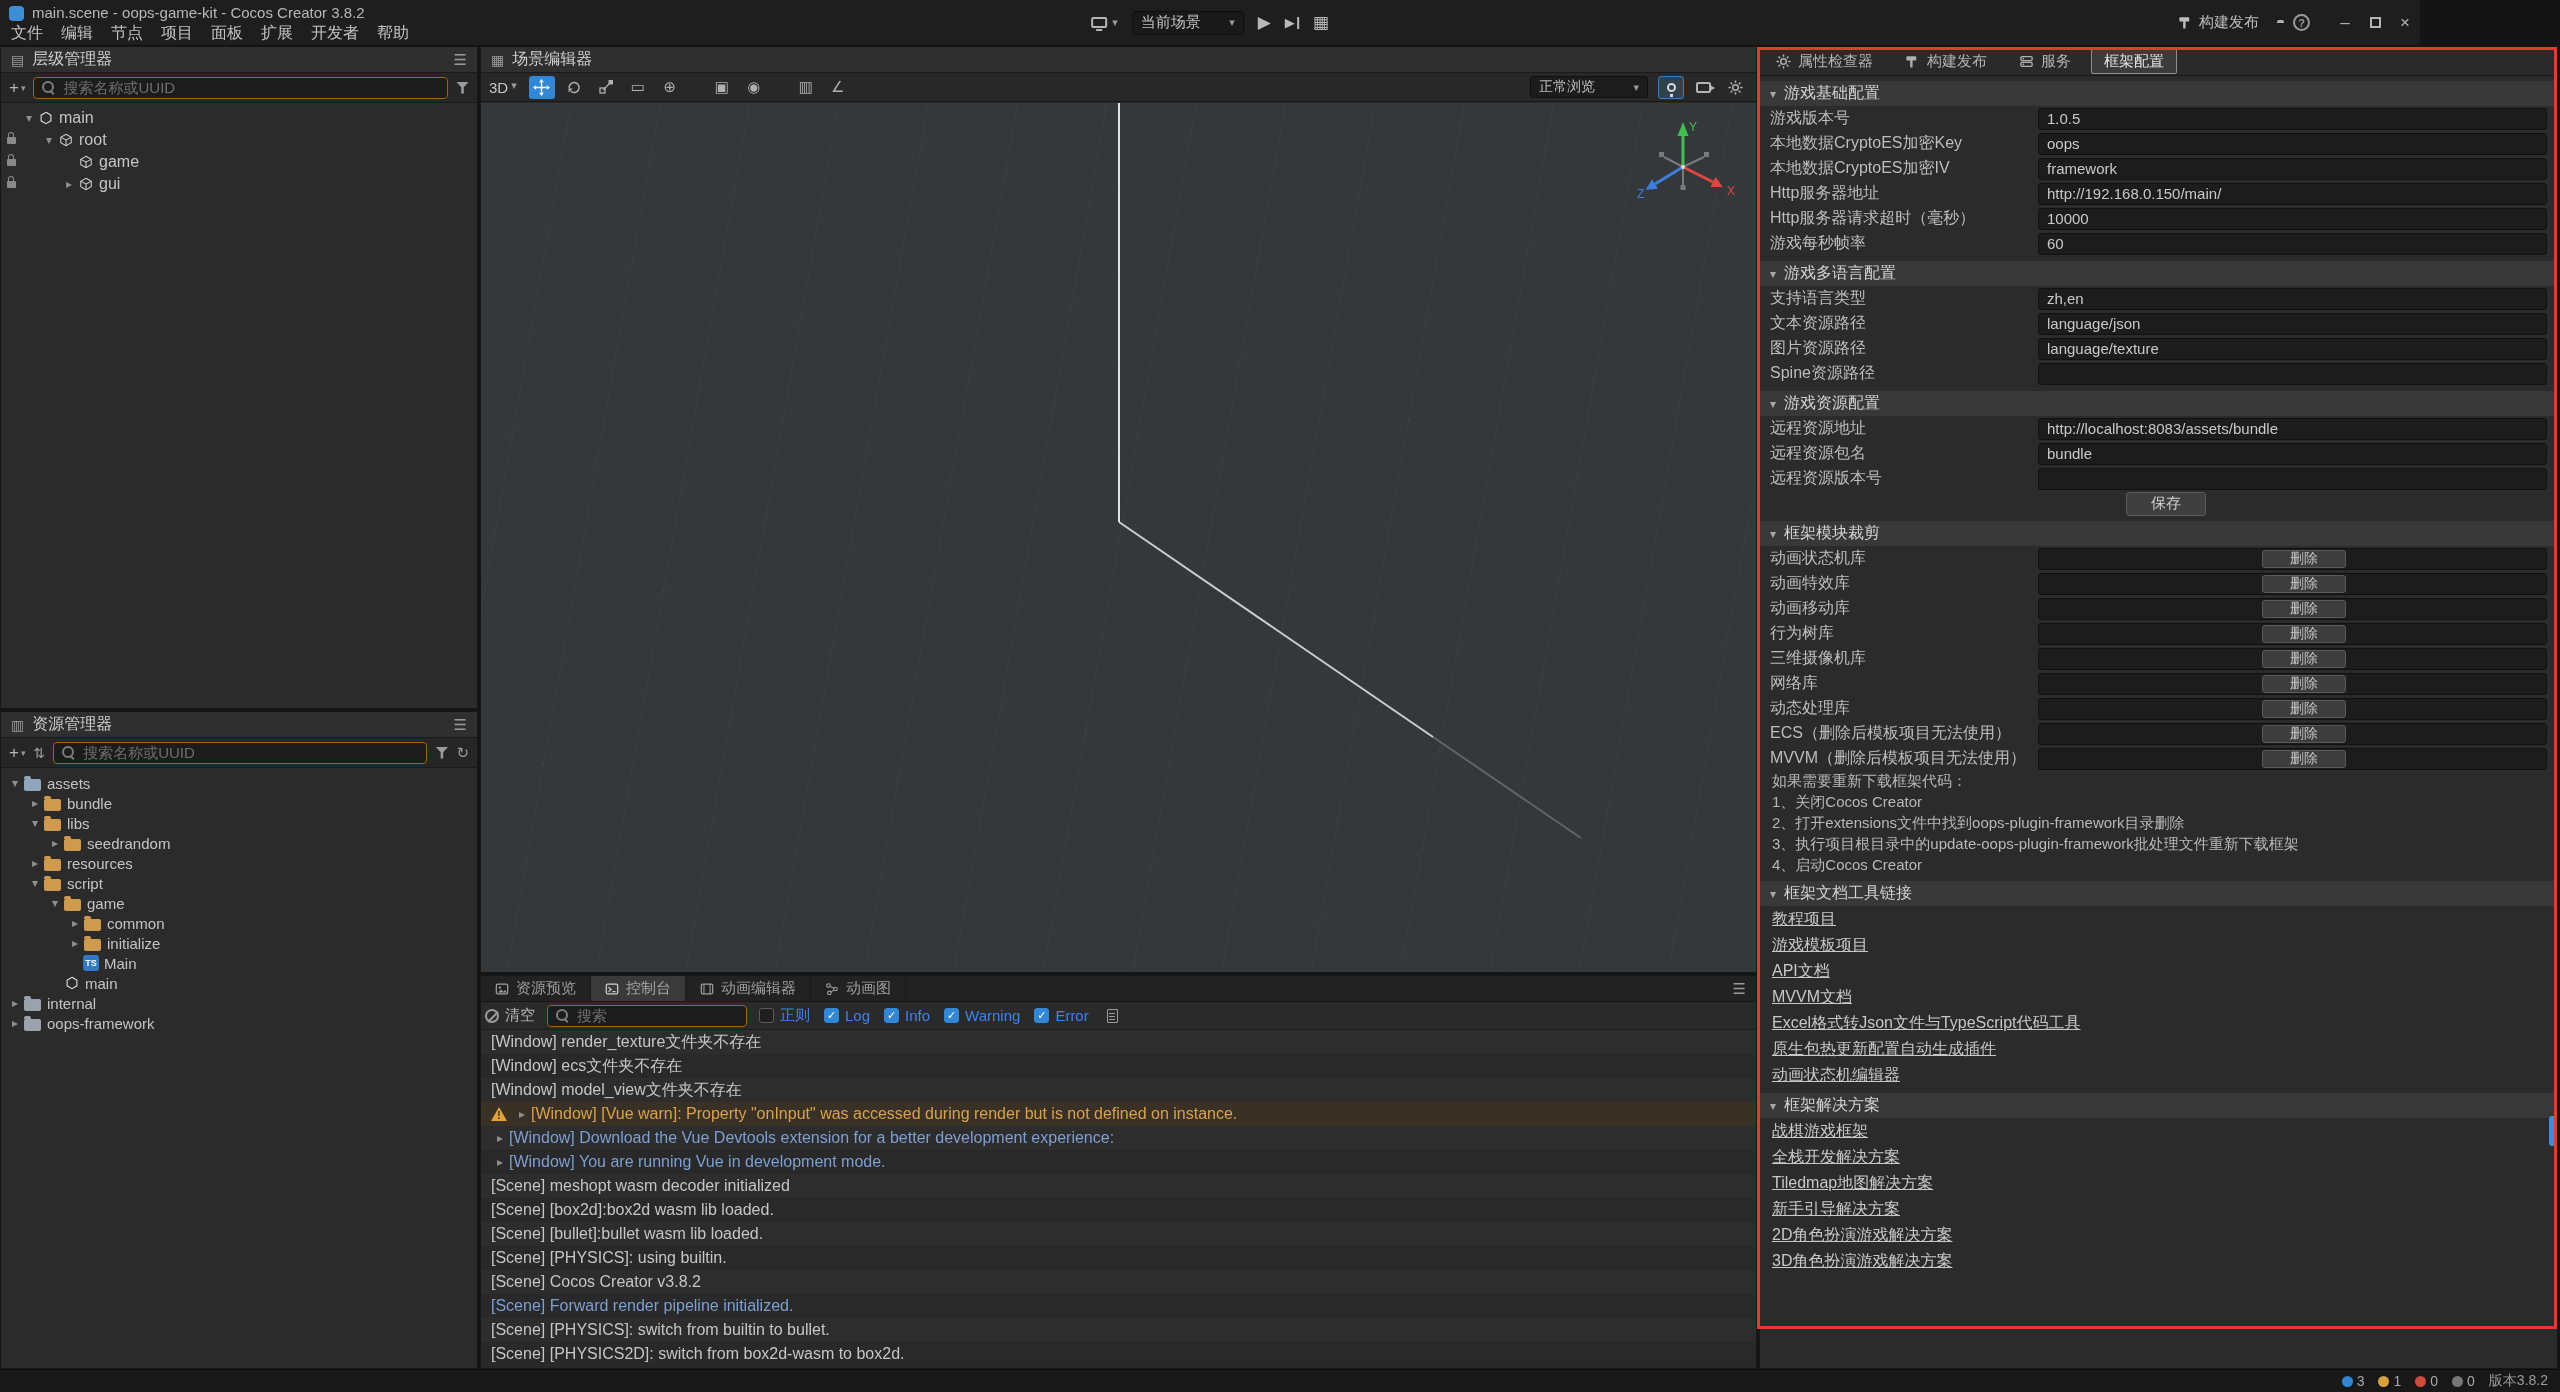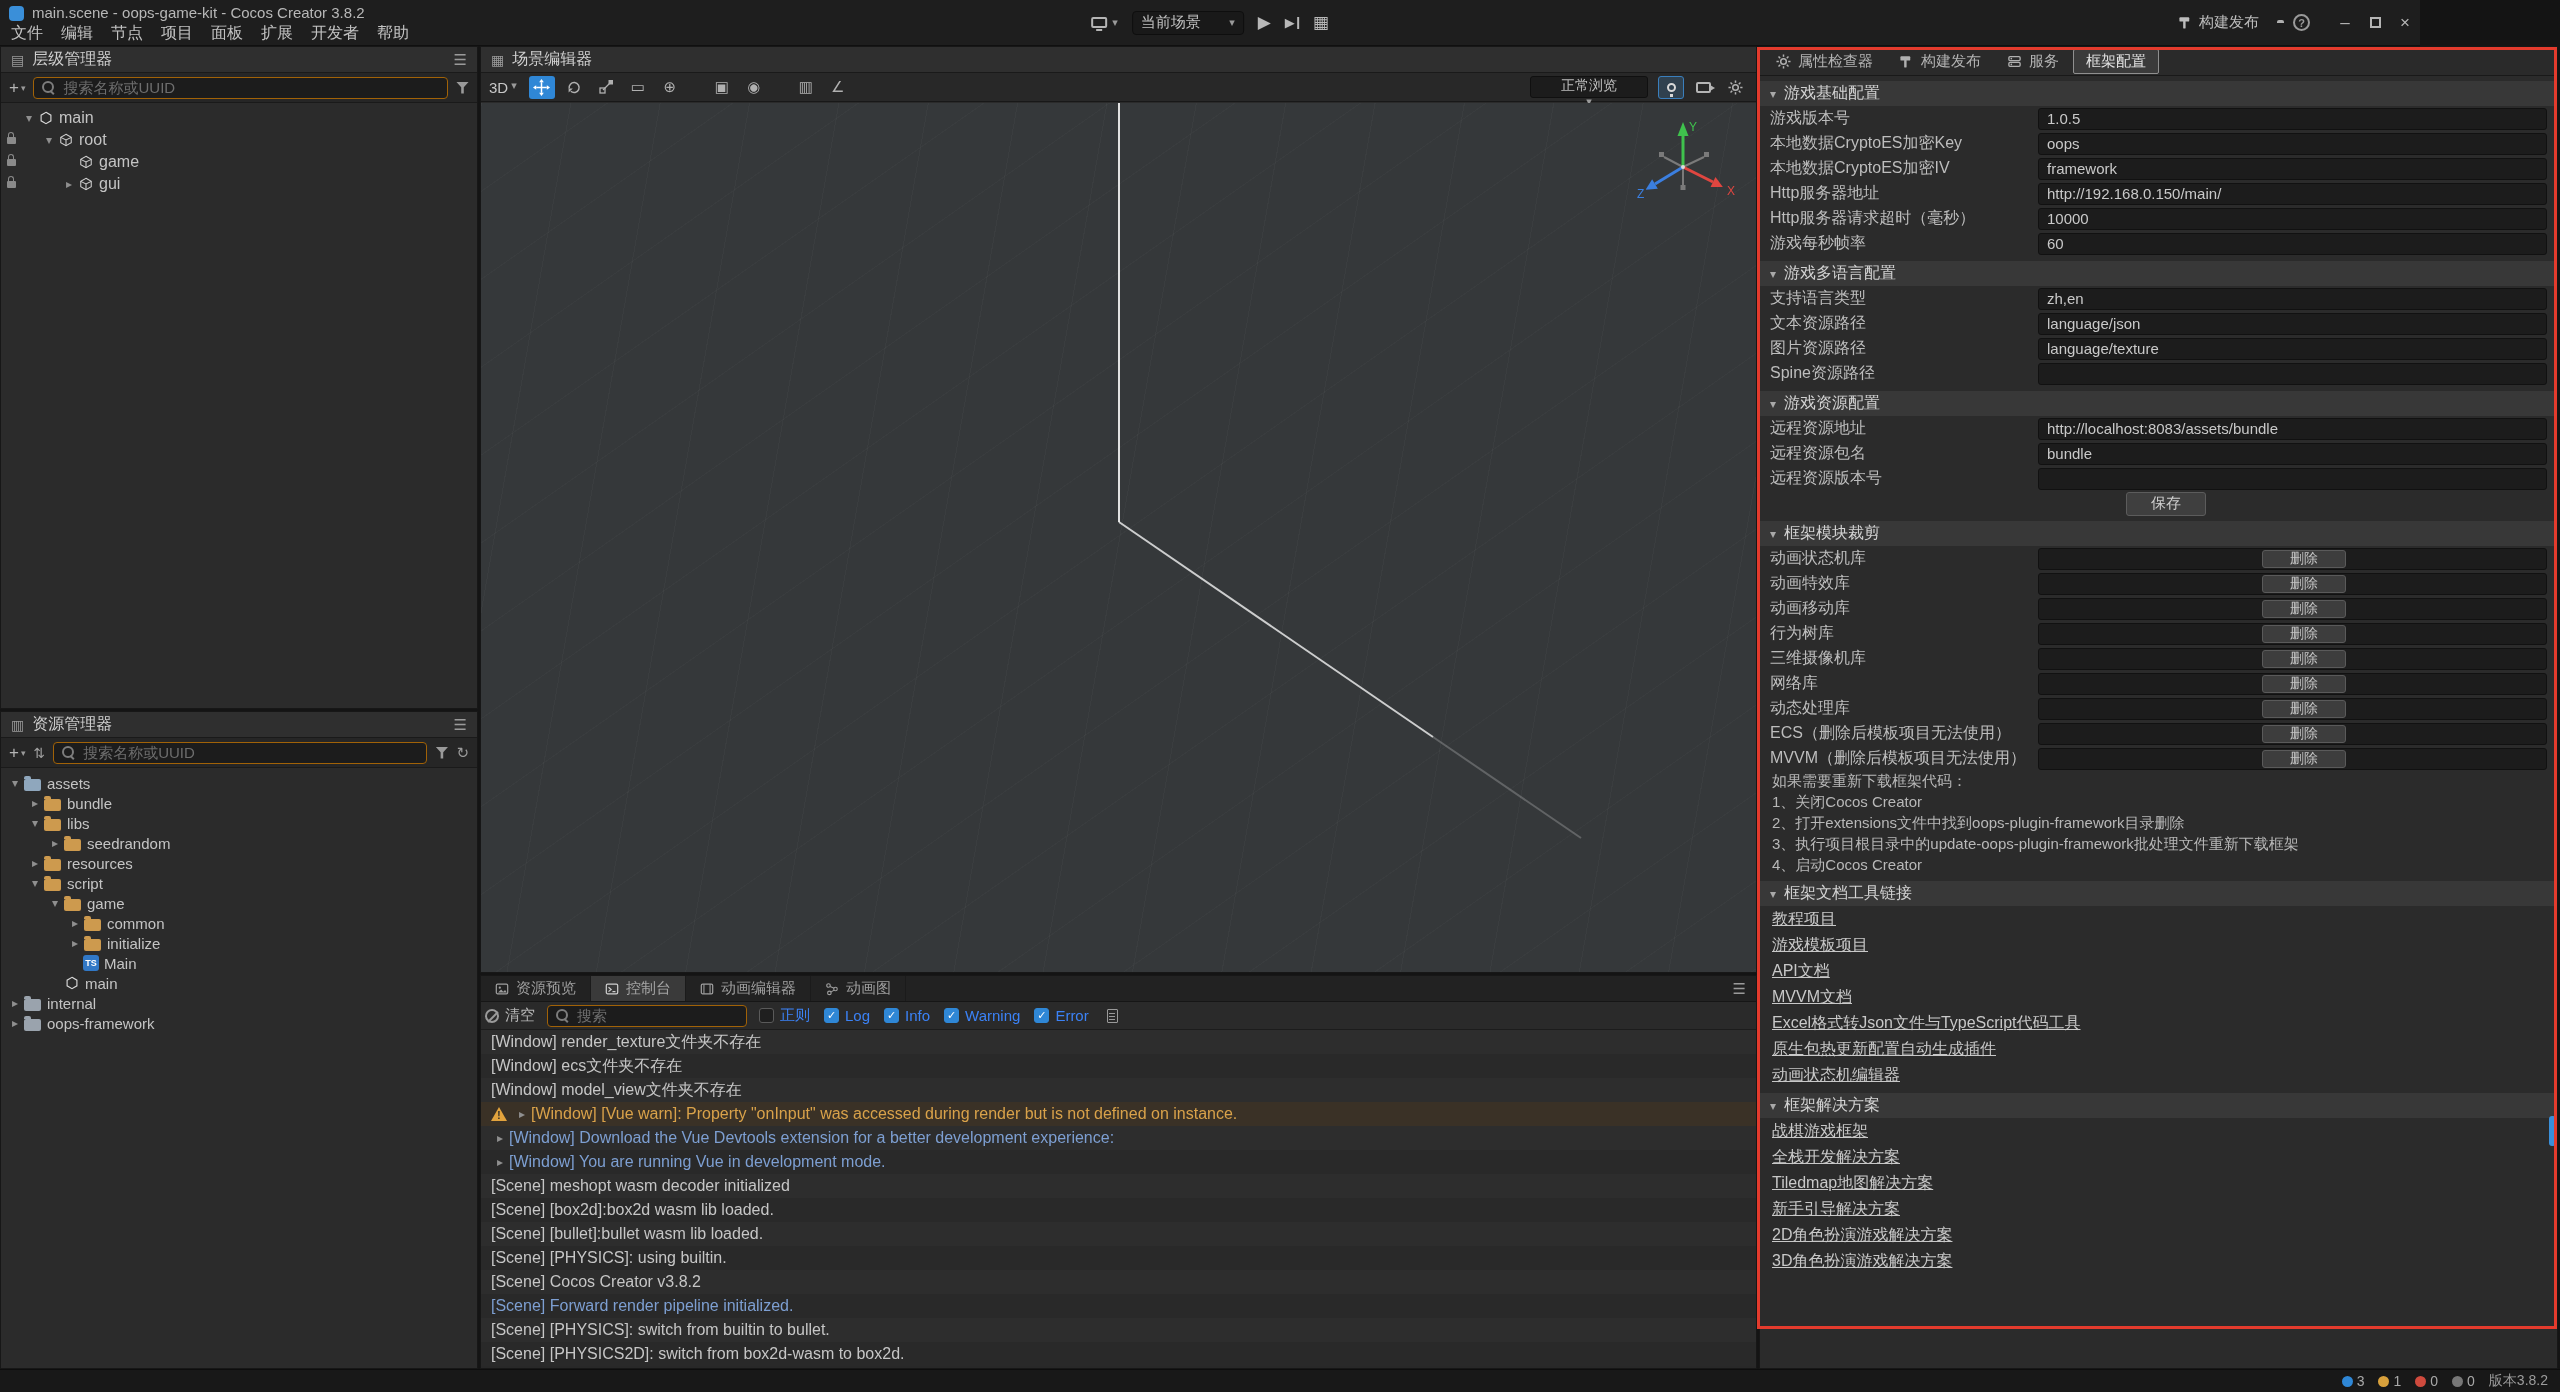--- a/index.html
+++ b/index.html
@@ -61,21 +61,21 @@
   .ic-ts{width:16px;height:16px;background:#3178c6;border-radius:3px;color:#fff;font-size:9px;font-weight:bold;display:flex;align-items:center;justify-content:center;flex:none;margin-right:5px;}
   .trow .ic-folder{margin-right:6px;margin-left:1px;}
   .tlabel{white-space:nowrap;overflow:hidden;}
   
   .stoolbar{height:29px;background:#282828;border-bottom:1px solid #181818;display:flex;align-items:center;padding:0 8px;gap:6px;}
   .tool3d{display:flex;align-items:flex-start;gap:3px;color:#c8c8c8;font-size:15px;margin-right:6px;}
   .tbtn{width:26px;height:23px;display:flex;align-items:center;justify-content:center;color:#b0b0b0;font-size:15px;border-radius:3px;}
   .tbtn.active{background:#2f87d6;color:#fff;}
   .tgap{width:14px;}
   .spacer{flex:1;}
-  .viewmode{display:flex;align-items:center;justify-content:space-between;width:118px;height:22px;background:#1c1c1c;border:1px solid #101010;border-radius:3px;padding:0 8px;font-size:14px;color:#bdbdbd;margin-right:4px;flex-direction:column;}
+  .viewmode{display:flex;align-items:center;justify-content:space-between;width:118px;height:22px;background:#1c1c1c;border:1px solid #101010;border-radius:3px;padding:0 8px;font-size:14px;color:#bdbdbd;margin-right:4px;}
   .tbtn.lit{border:1px solid #3a7fbd;background:#30414f;}
   .ic-bulb{width:9px;height:9px;border:2px solid #d8d8d8;border-radius:50%;position:relative;}
   .ic-bulb::after{content:'';position:absolute;left:1px;top:9px;width:3px;height:3px;background:#d8d8d8;}
   .ic-cam{width:15px;height:11px;border:2px solid #b5b5b5;border-radius:2px;position:relative;}
   .ic-cam::before{content:'';position:absolute;right:-6px;top:1px;border-left:5px solid #b5b5b5;border-top:3px solid transparent;border-bottom:3px solid transparent;}
   #viewport{position:absolute;left:0;top:56px;right:0;bottom:0;background:#35383a;overflow:hidden;}
   #vgrid{position:absolute;inset:0;opacity:.6;background-image:
     repeating-linear-gradient(100deg,rgba(255,255,255,0.045) 0 1px,transparent 1px 88px),
     repeating-linear-gradient(145deg,rgba(255,255,255,0.04) 0 1px,transparent 1px 72px);}
   #axes,.gizmo{position:absolute;}
@@ -100,21 +100,21 @@
   .logrow{height:24px;display:flex;align-items:center;padding:0 10px;font-size:16px;color:#c6c6c6;white-space:nowrap;overflow:hidden;}
   .logrow:nth-child(odd){background:#2d2d2d;}
   .logrow:nth-child(even){background:#292929;}
   .logrow.warn{background:#3a3126;color:#d9a24a;}
   .logrow.info{color:#7d9fd2;}
   .expander{width:18px;flex:none;}
   .warn-badge{width:16px;height:14px;background:#e2a33d;clip-path:polygon(50% 0,100% 100%,0 100%);color:#2a2a2a;font-size:10px;font-weight:bold;display:flex;align-items:flex-end;justify-content:center;margin-right:6px;flex:none;}
   .logtext{overflow:hidden;text-overflow:ellipsis;}
   
   #inspector{background:#2b2b2b;}
-  .itabs{height:29px;background:#2a2a2a;display:flex;align-items:center;border-bottom:1px solid #191919;padding-left:4px;gap:2px;}
+  .itabs{height:29px;background:#2a2a2a;display:flex;align-items:center;border-bottom:1px solid #191919;padding-left:4px;gap:8px;}
   .itab{display:flex;align-items:center;gap:7px;padding:0 12px;height:100%;font-size:15px;color:#b2b2b2;}
   .itab.active{border:1px solid #8f8f8f;background:#3b3b3b;height:25px;color:#e2e2e2;border-radius:2px;}
   .ibody{position:absolute;top:29px;left:0;right:0;bottom:0;overflow:hidden;}
   .isec{margin-top:5px;height:25px;background:#383838;display:flex;align-items:center;gap:8px;padding:0 10px;font-size:16px;color:#d2d2d2;}
   .sec-caret{color:#a8a8a8;font-size:12px;}
   .irow{height:25px;display:flex;align-items:center;padding:0 10px;}
   .ilabel{width:268px;flex:none;font-size:16px;color:#bdbdbd;white-space:nowrap;overflow:hidden;}
   .ival{flex:1;display:flex;align-items:center;}
   .iinput{width:100%;height:22px;background:#1c1c1c;border:1px solid #111;border-radius:3px;color:#c9c9c9;font-size:15px;padding:0 8px;font-family:inherit;outline:none;}
   .icheck{width:16px;height:16px;background:#202020;border:1px solid #5a5a5a;border-radius:3px;margin-right:9px;flex:none;}

